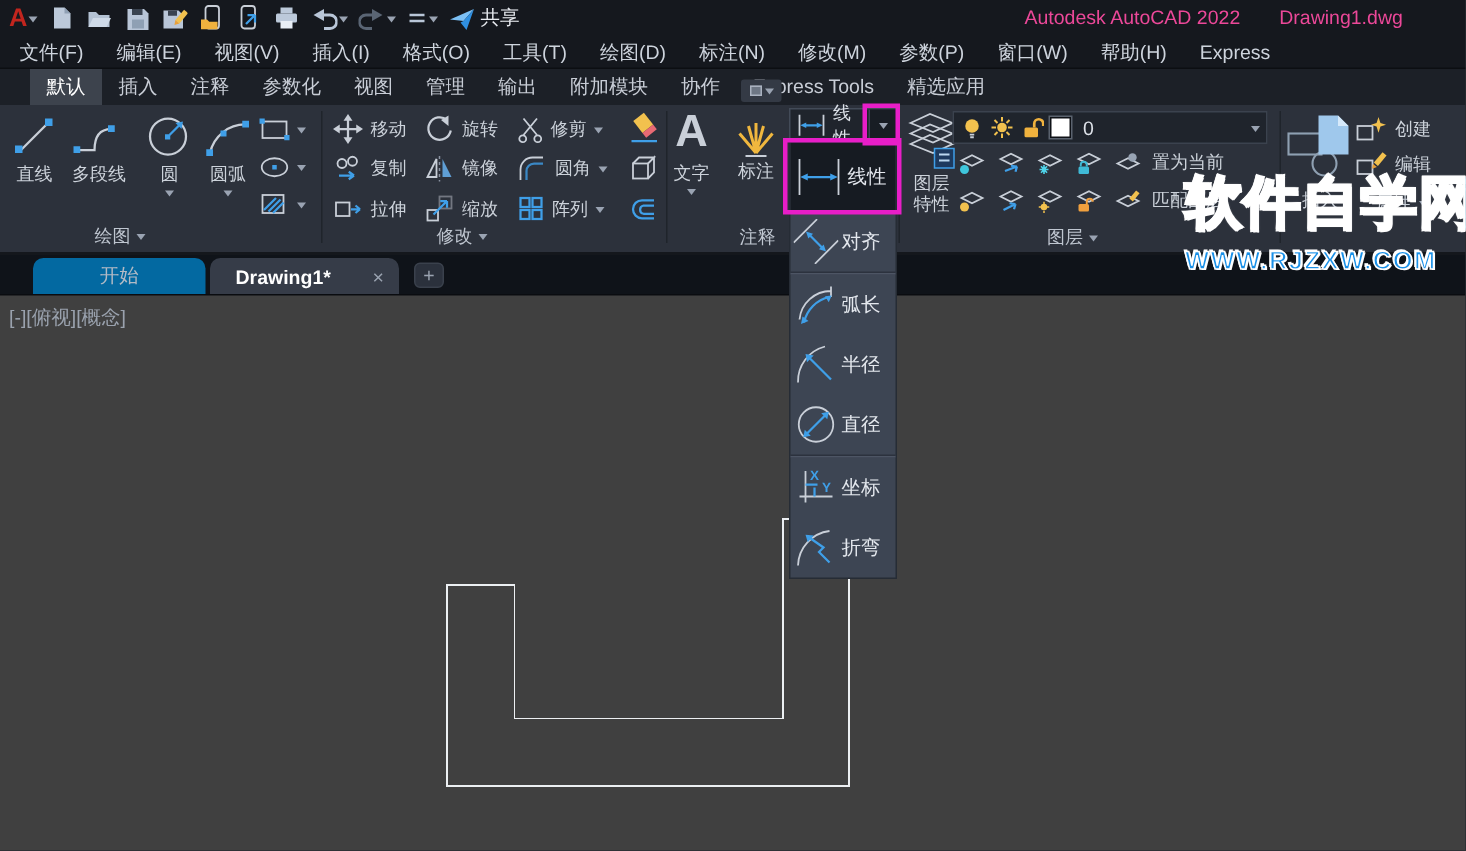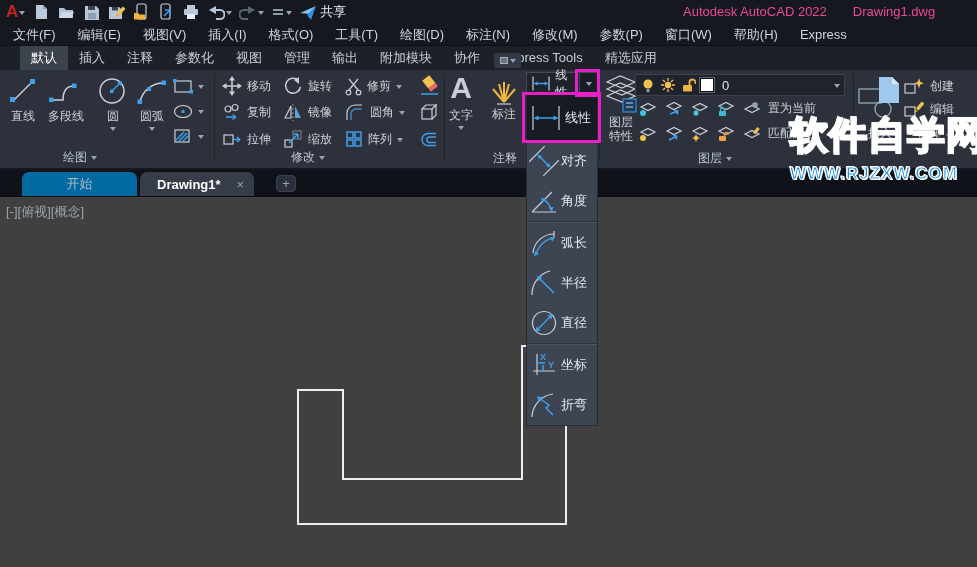--- a/index.html
+++ b/index.html
@@ -58,21 +58,21 @@
   #layer-combo { position:absolute; left:35px; top:4px; width:210px; height:22px; background:#1f242c;
     border:1px solid #3b424e; display:flex; align-items:center; gap:4px; padding:0 4px; }
   #layer-combo .val { color:#dde1e8; font-size:13px; margin-left:4px; }
   .swatch { width:14px; height:14px; background:#ffffff; border:1px solid #0e1116; outline:1px solid #5a626e; }
   .mini-ic { width:20px; height:16px; }
 
   
   #filetabs { position:absolute; left:0; top:170px; width:977px; height:26px; background:#0f1319; }
   .ftab { position:absolute; top:2px; height:24px; border-radius:7px 7px 0 0; display:flex; align-items:center; }
   #tab-start { left:22px; width:115px; background:#0369a1; color:#b2bac5; font-size:13px; justify-content:center; }
-  #tab-drawing { left:140px; width:114px; background:#363c48; color:#ffffff; font-size:13px; font-weight:bold; padding-left:17px; }
+  #tab-drawing { left:140px; width:126px; background:#363c48; color:#ffffff; font-size:13px; font-weight:bold; padding-left:17px; }
   #tab-drawing .close { margin-left:auto; margin-right:10px; color:#9aa3b0; font-weight:normal; font-size:13px; }
   #tab-new { position:absolute; left:276px; top:5px; width:20px; height:17px; background:#2b313c; border:1px solid #3a414c;
     border-radius:4px; color:#9aa3b0; font-size:13px; display:flex; align-items:center; justify-content:center; }
 
   
   #canvas { position:absolute; left:0; top:196px; width:977px; height:371px; background:#404040; border-top:1px solid #0a0c10; }
   #vp-controls { position:absolute; left:6px; top:6px; color:#9aa2ae; font-size:13px; }
 
   
   #flyout { position:absolute; left:526px; top:94px; width:72px; z-index:40; background:#3d4553; border:1px solid #262c35; }
@@ -574,29 +574,20 @@
       <svg width="30" height="30">
           <g transform="rotate(45 15 15)">
             <path class="w1" d="M5 4 v22 M25 4 v22"></path>
             <path class="b" stroke-width="1.2" d="M8 15 h14"></path>
             <polygon class="bf" points="5.5,15 10,12.8 10,17.2"></polygon>
             <polygon class="bf" points="24.5,15 20,12.8 20,17.2"></polygon>
           </g>
         </svg>
       <span class="flbl">对齐</span>
     </div>
-    <div class="fly-item">
-      <svg width="30" height="30">
-          <path class="w1" d="M3 26 h24 M3 26 L23 6"></path>
-          <path class="b" stroke-width="1.2" d="M22 24 A 15 15 0 0 0 13 13"></path>
-          <polygon class="bf" points="23,26 20,21.5 24.5,21"></polygon>
-          <polygon class="bf" points="12,12 17,12.5 13.5,16.5"></polygon>
-        </svg>
-      <span class="flbl">角度</span>
-    </div>
     <div class="fly-sep"></div>
     <div class="fly-item">
       <svg width="30" height="30">
           <path class="w1" d="M4 25 A 21 21 0 0 1 25 6 M25 3 v7"></path>
           <path class="b" stroke-width="1.2" d="M7 27 A 22 22 0 0 1 24 10"></path>
           <polygon class="bf" points="5,28 6,23 10,26"></polygon>
           <polygon class="bf" points="25.5,9 21,9.5 23.5,13.5"></polygon>
         </svg>
       <span class="flbl">弧长</span>
     </div>

